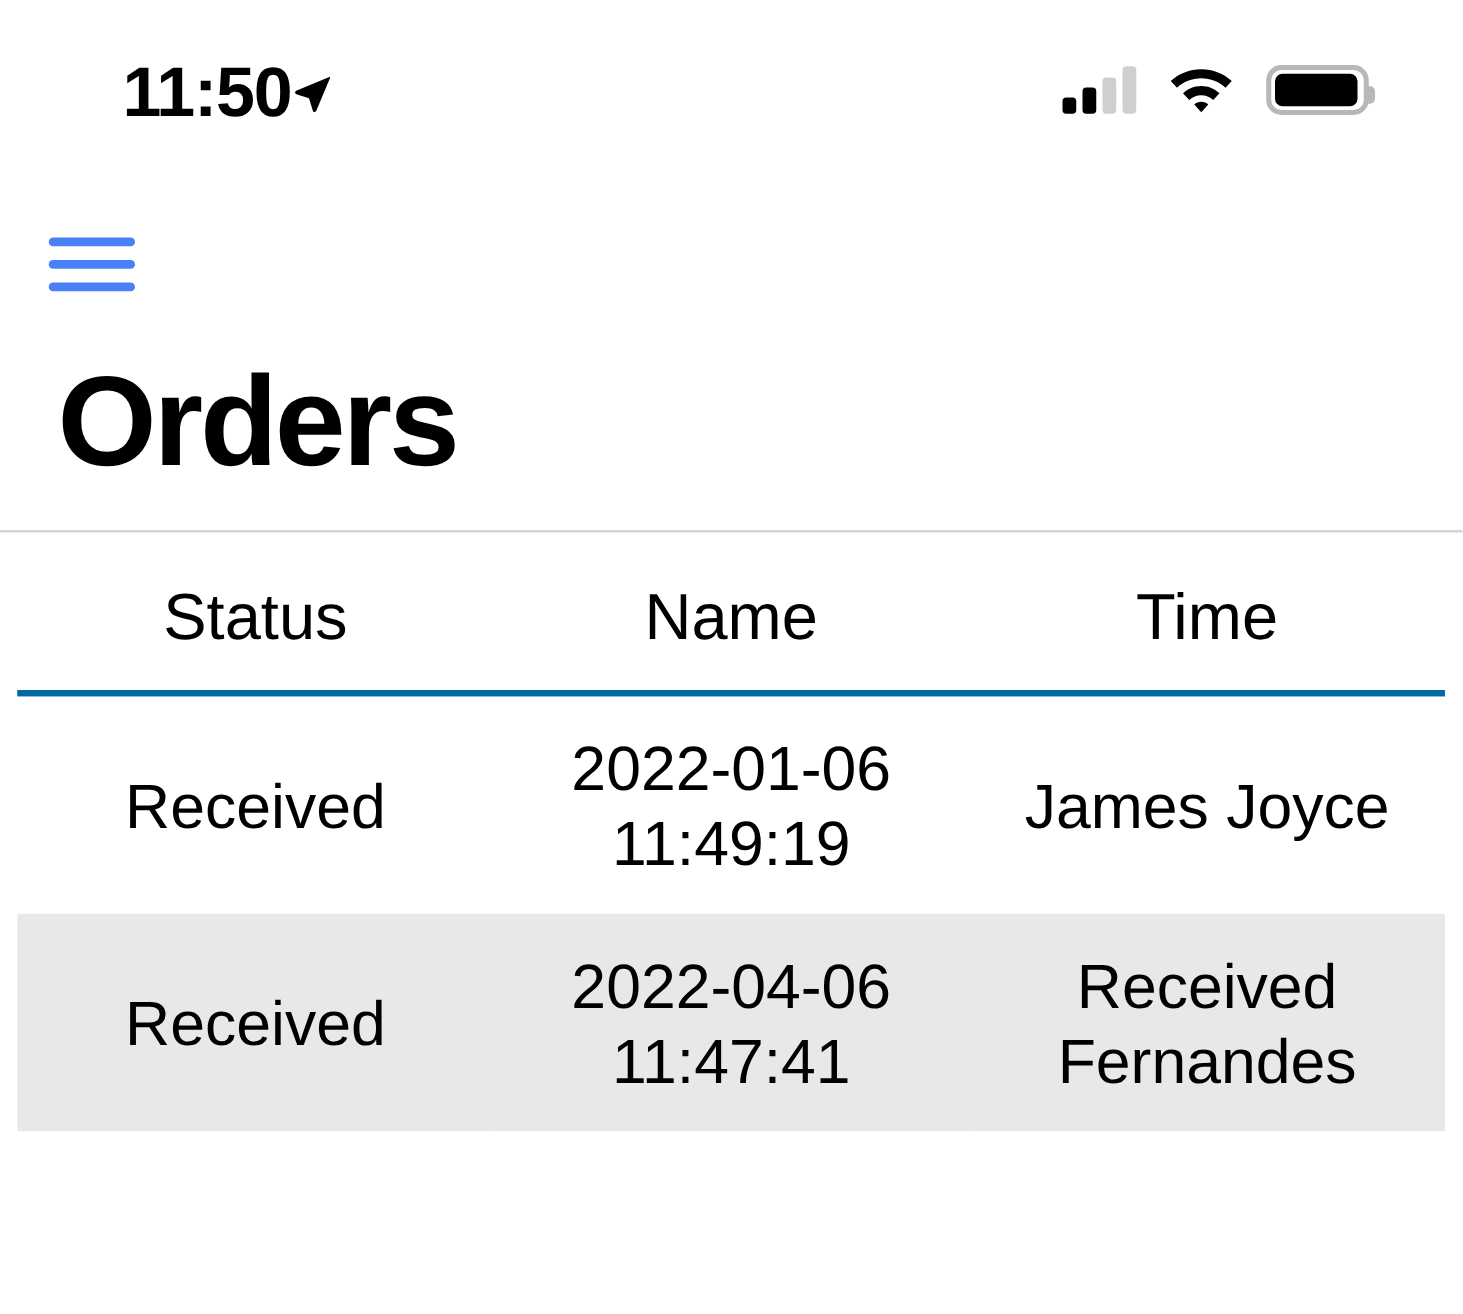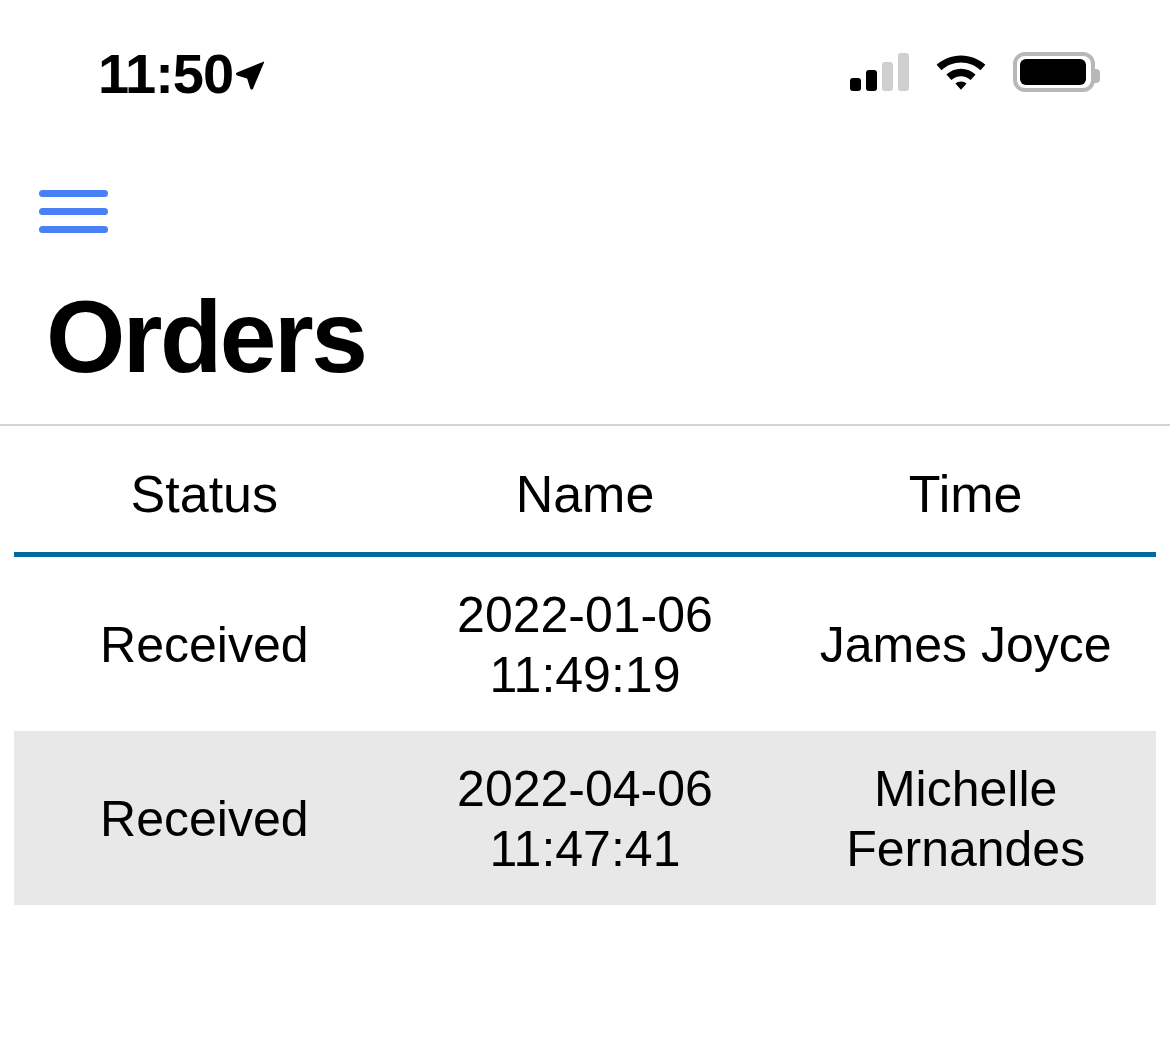--- a/index.html
+++ b/index.html
@@ -237,17 +237,17 @@
     </thead>
     <tbody>
       <tr>
         <td>Received</td>
         <td>2022-01-06 11:49:19</td>
         <td>James Joyce</td>
       </tr>
       <tr class="striped">
         <td>Received</td>
         <td>2022-04-06 11:47:41</td>
-        <td>Michelle Fernandes</td>
+        <td>Received Fernandes</td>
       </tr>
     </tbody>
   </table>
 </div>
 
 </body></html>

